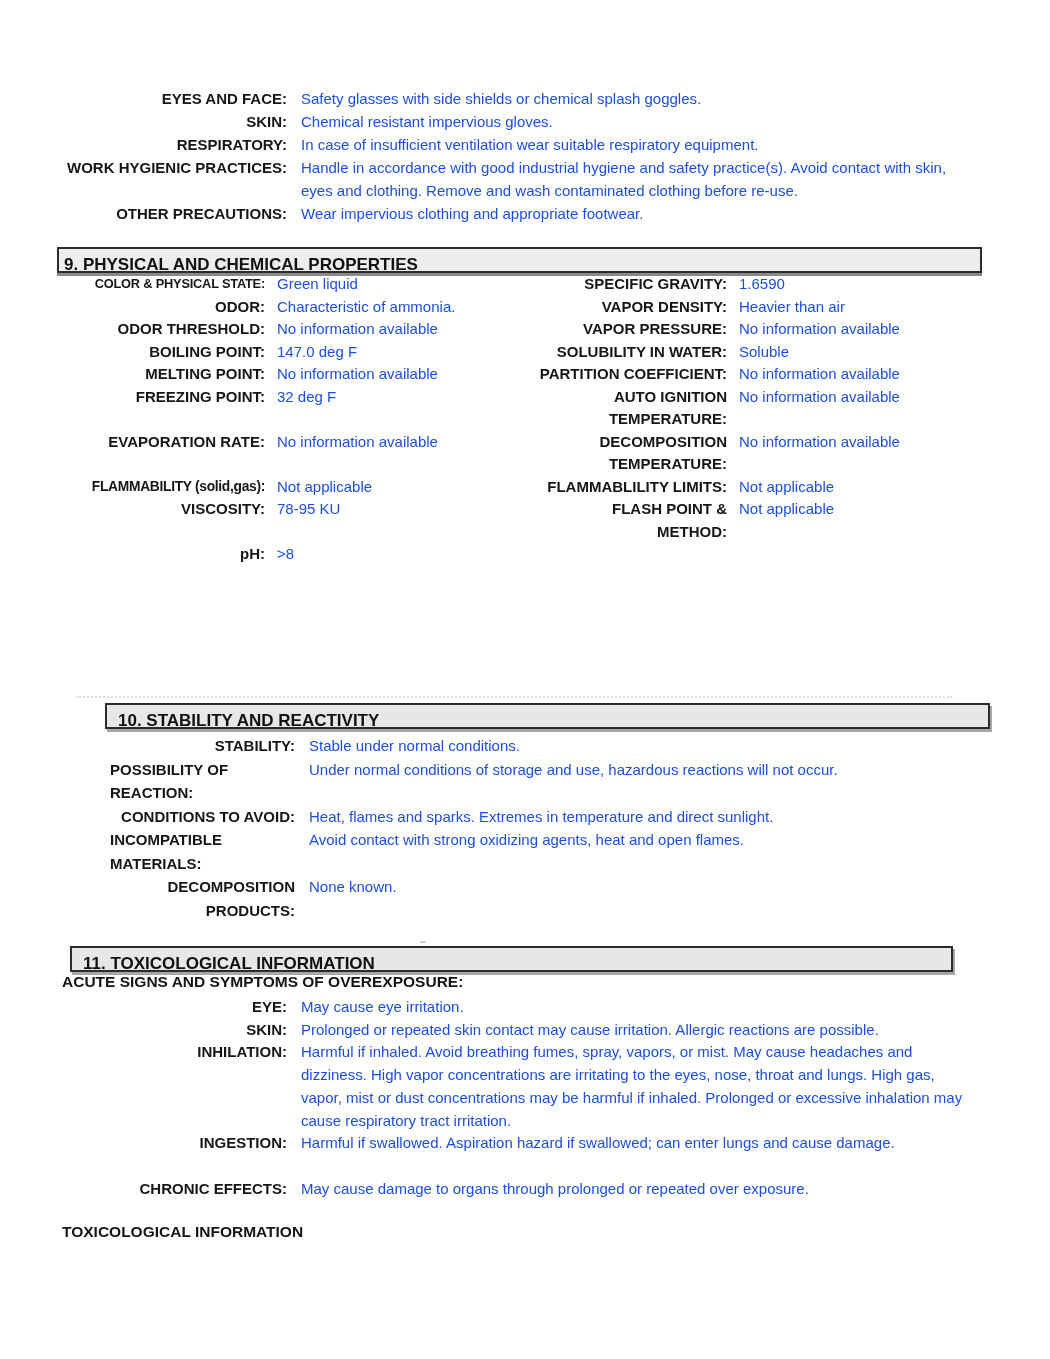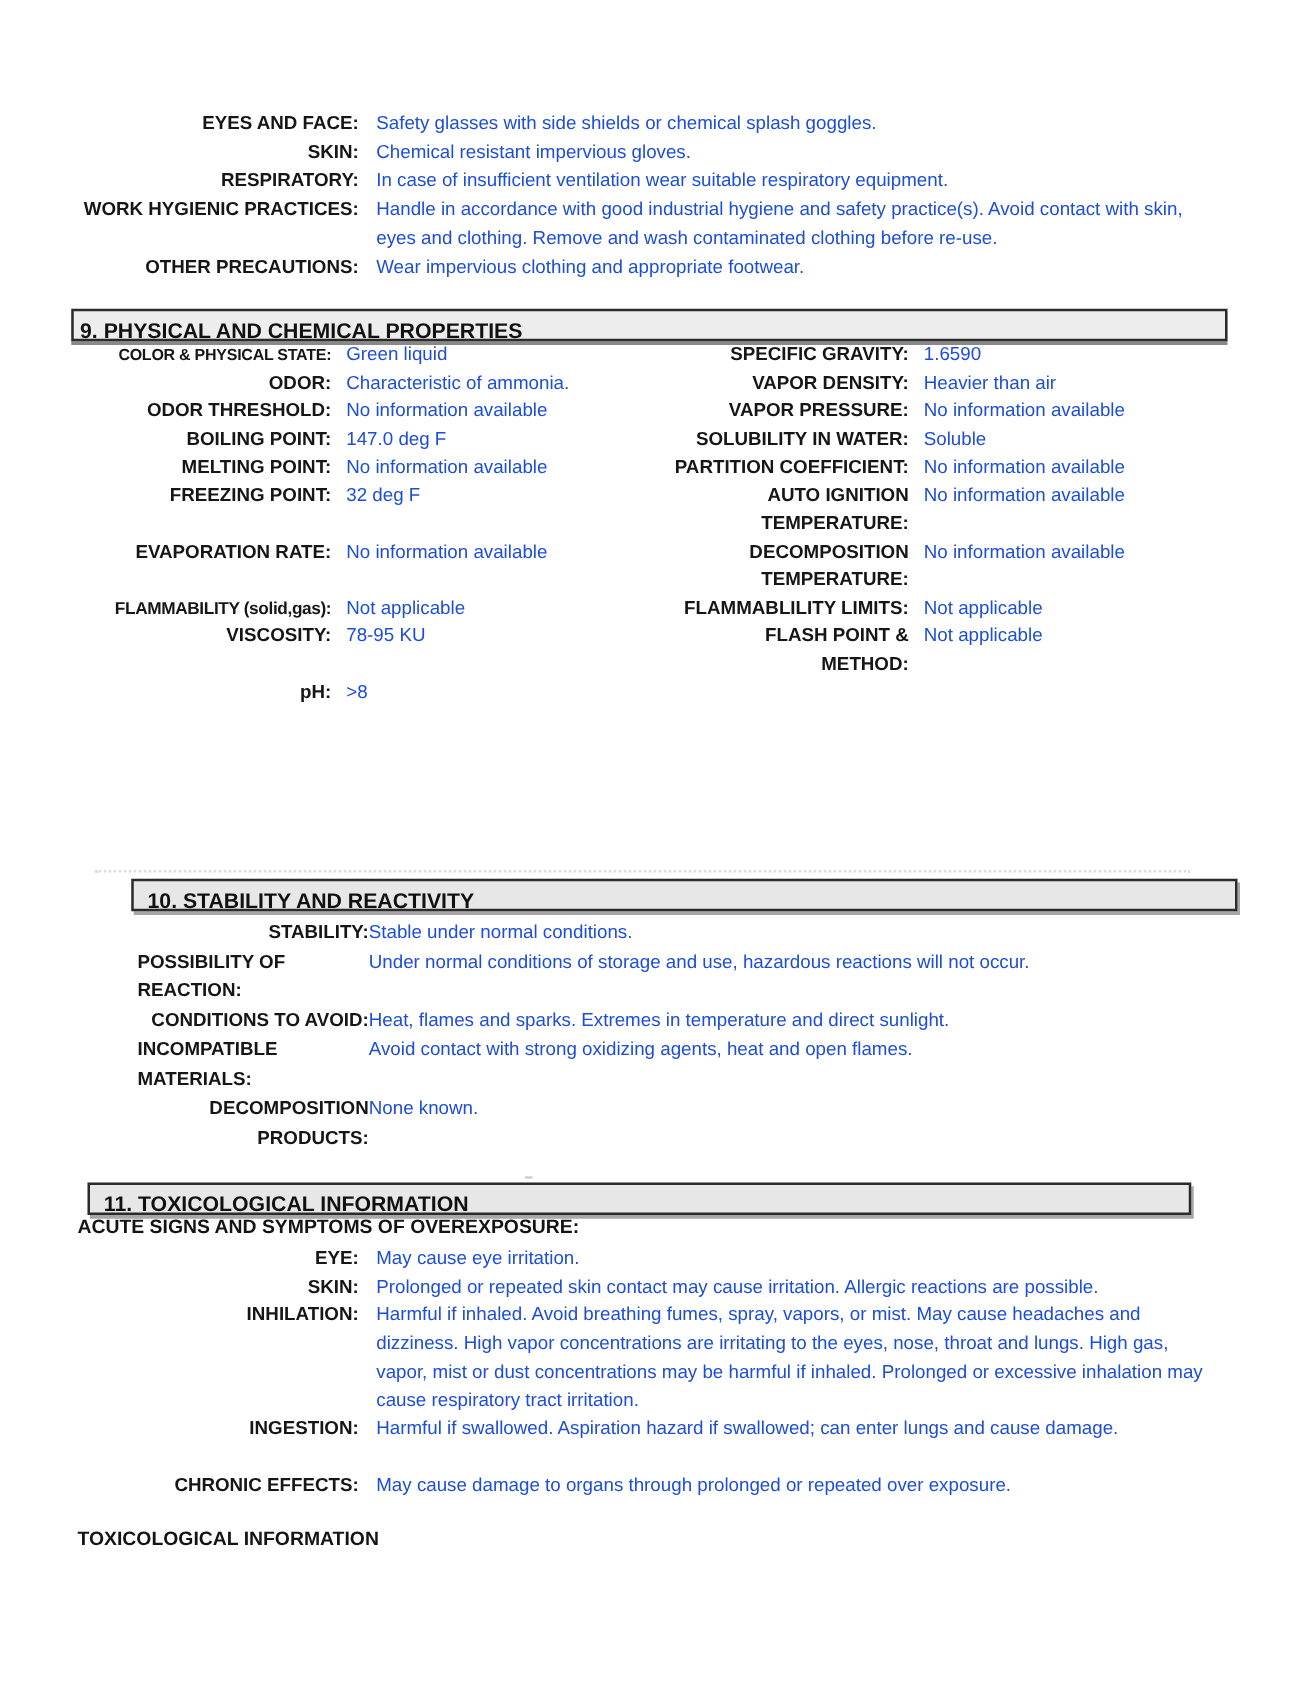--- a/index.html
+++ b/index.html
@@ -9,21 +9,21 @@
     background:#ffffff;
     font-family:"Liberation Sans","DejaVu Sans",sans-serif;
     color:#1e1e1e;
     font-size:15px;
     overflow:hidden;
   }
   
   .rows{position:absolute;}
   .row{display:grid;}
   .grid-ppe .row, .grid-s11 .row{grid-template-columns:225px 664px;column-gap:14px;}
-  .grid-s10 .row{grid-template-columns:233px 656px;}
+  .grid-s10 .row{grid-template-columns:233px 656px;column-gap:14px;}
   .grid-s9 .row{grid-template-columns:203px 174px 264px 166px;column-gap:12px;}
   .lbl{
     font-weight:bold;
     text-align:right;
     white-space:pre;     
     color:#161616;
   }
   .val{color:#1d4ed8;}
   .lv{white-space:nowrap;}
   .rv{text-align:justify;}

